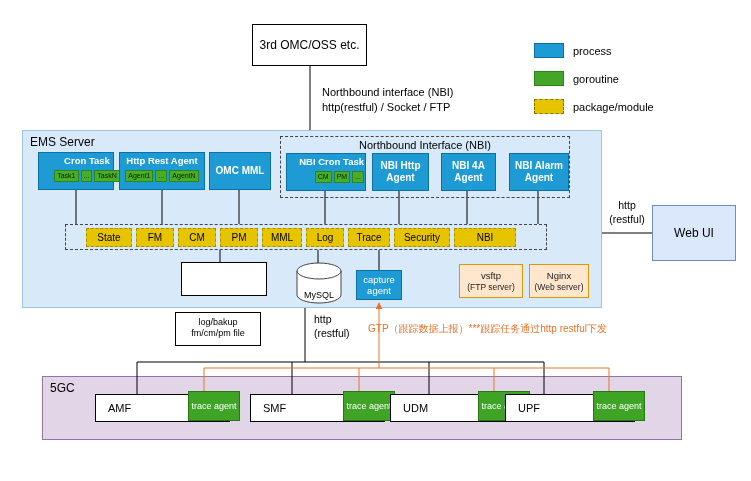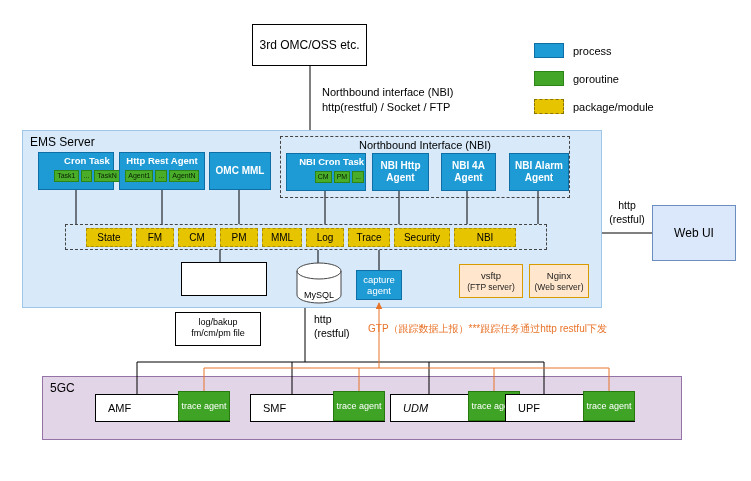--- a/index.html
+++ b/index.html
@@ -25,21 +25,21 @@
   .ob-l1{font-size:9.5px;}
   .ob-l2{font-size:8.5px;}
   .capture{background:#1e9ad5;border:1px solid #0d6fa5;color:#fff;display:flex;align-items:center;justify-content:center;text-align:center;font-size:9.5px;line-height:1.2;}
   .webui{background:#dbe8fb;border:1px solid #6c8ebf;display:flex;align-items:center;justify-content:center;font-size:12px;color:#000;}
   
   .doc{position:absolute;background:#fff;border:1px solid #000;box-sizing:border-box;}
   .doc-text{position:absolute;left:0;right:0;top:4px;text-align:center;font-size:9px;line-height:1.25;color:#000;padding:0 4px;}
   .cyl-text{position:absolute;left:0;right:0;bottom:4px;text-align:center;font-size:9px;color:#000;}
   
   .nf{background:#fff;border:1px solid #000;display:flex;align-items:center;font-size:11px;color:#000;padding-left:12px;}
-  .trace{background:#3fa426;border:1px solid #27790f;color:#fff;display:flex;align-items:center;justify-content:center;text-align:center;font-size:9px;line-height:1.15;}
+  .trace{background:#3fa426;border:1px solid #27790f;color:#fff;display:flex;align-items:center;justify-content:center;text-align:center;font-size:9px;line-height:1.15;margin-left:10px;}
   
   .note{font-size:11px;color:#000;line-height:1.3;}
   .small-note{font-size:10.5px;color:#000;line-height:1.3;}
   .gtp-note{font-size:10px;color:#e8742a;white-space:nowrap;}
   
   .legend{display:flex;flex-direction:column;gap:13px;}
   .legend-row{display:flex;align-items:center;gap:9px;}
   .swatch{width:30px;height:15px;box-sizing:border-box;}
   .sw-process{background:#1e9ad5;border:1px solid #0d6fa5;}
   .sw-goroutine{background:#43a629;border:1px solid #2e8517;}
@@ -222,21 +222,21 @@
     <span>trace agent</span>
   </div>
 
   <div class="abs nf" style="left:250px;top:394px;width:135px;height:28px;">
     <span>SMF</span>
   </div>
   <div class="abs trace" style="left:333px;top:391px;width:52px;height:30px;">
     <span>trace agent</span>
   </div>
 
-  <div class="abs nf" style="left:390px;top:394px;width:130px;height:28px;font-style:italic;">
+  <div class="abs nf" style="left:390px;top:394px;width:130px;height:28px;">
     <span>UDM</span>
   </div>
   <div class="abs trace" style="left:468px;top:391px;width:52px;height:30px;">
     <span>trace agent</span>
   </div>
 
   <div class="abs nf" style="left:505px;top:394px;width:130px;height:28px;">
     <span>UPF</span>
   </div>
   <div class="abs trace" style="left:583px;top:391px;width:52px;height:30px;">

